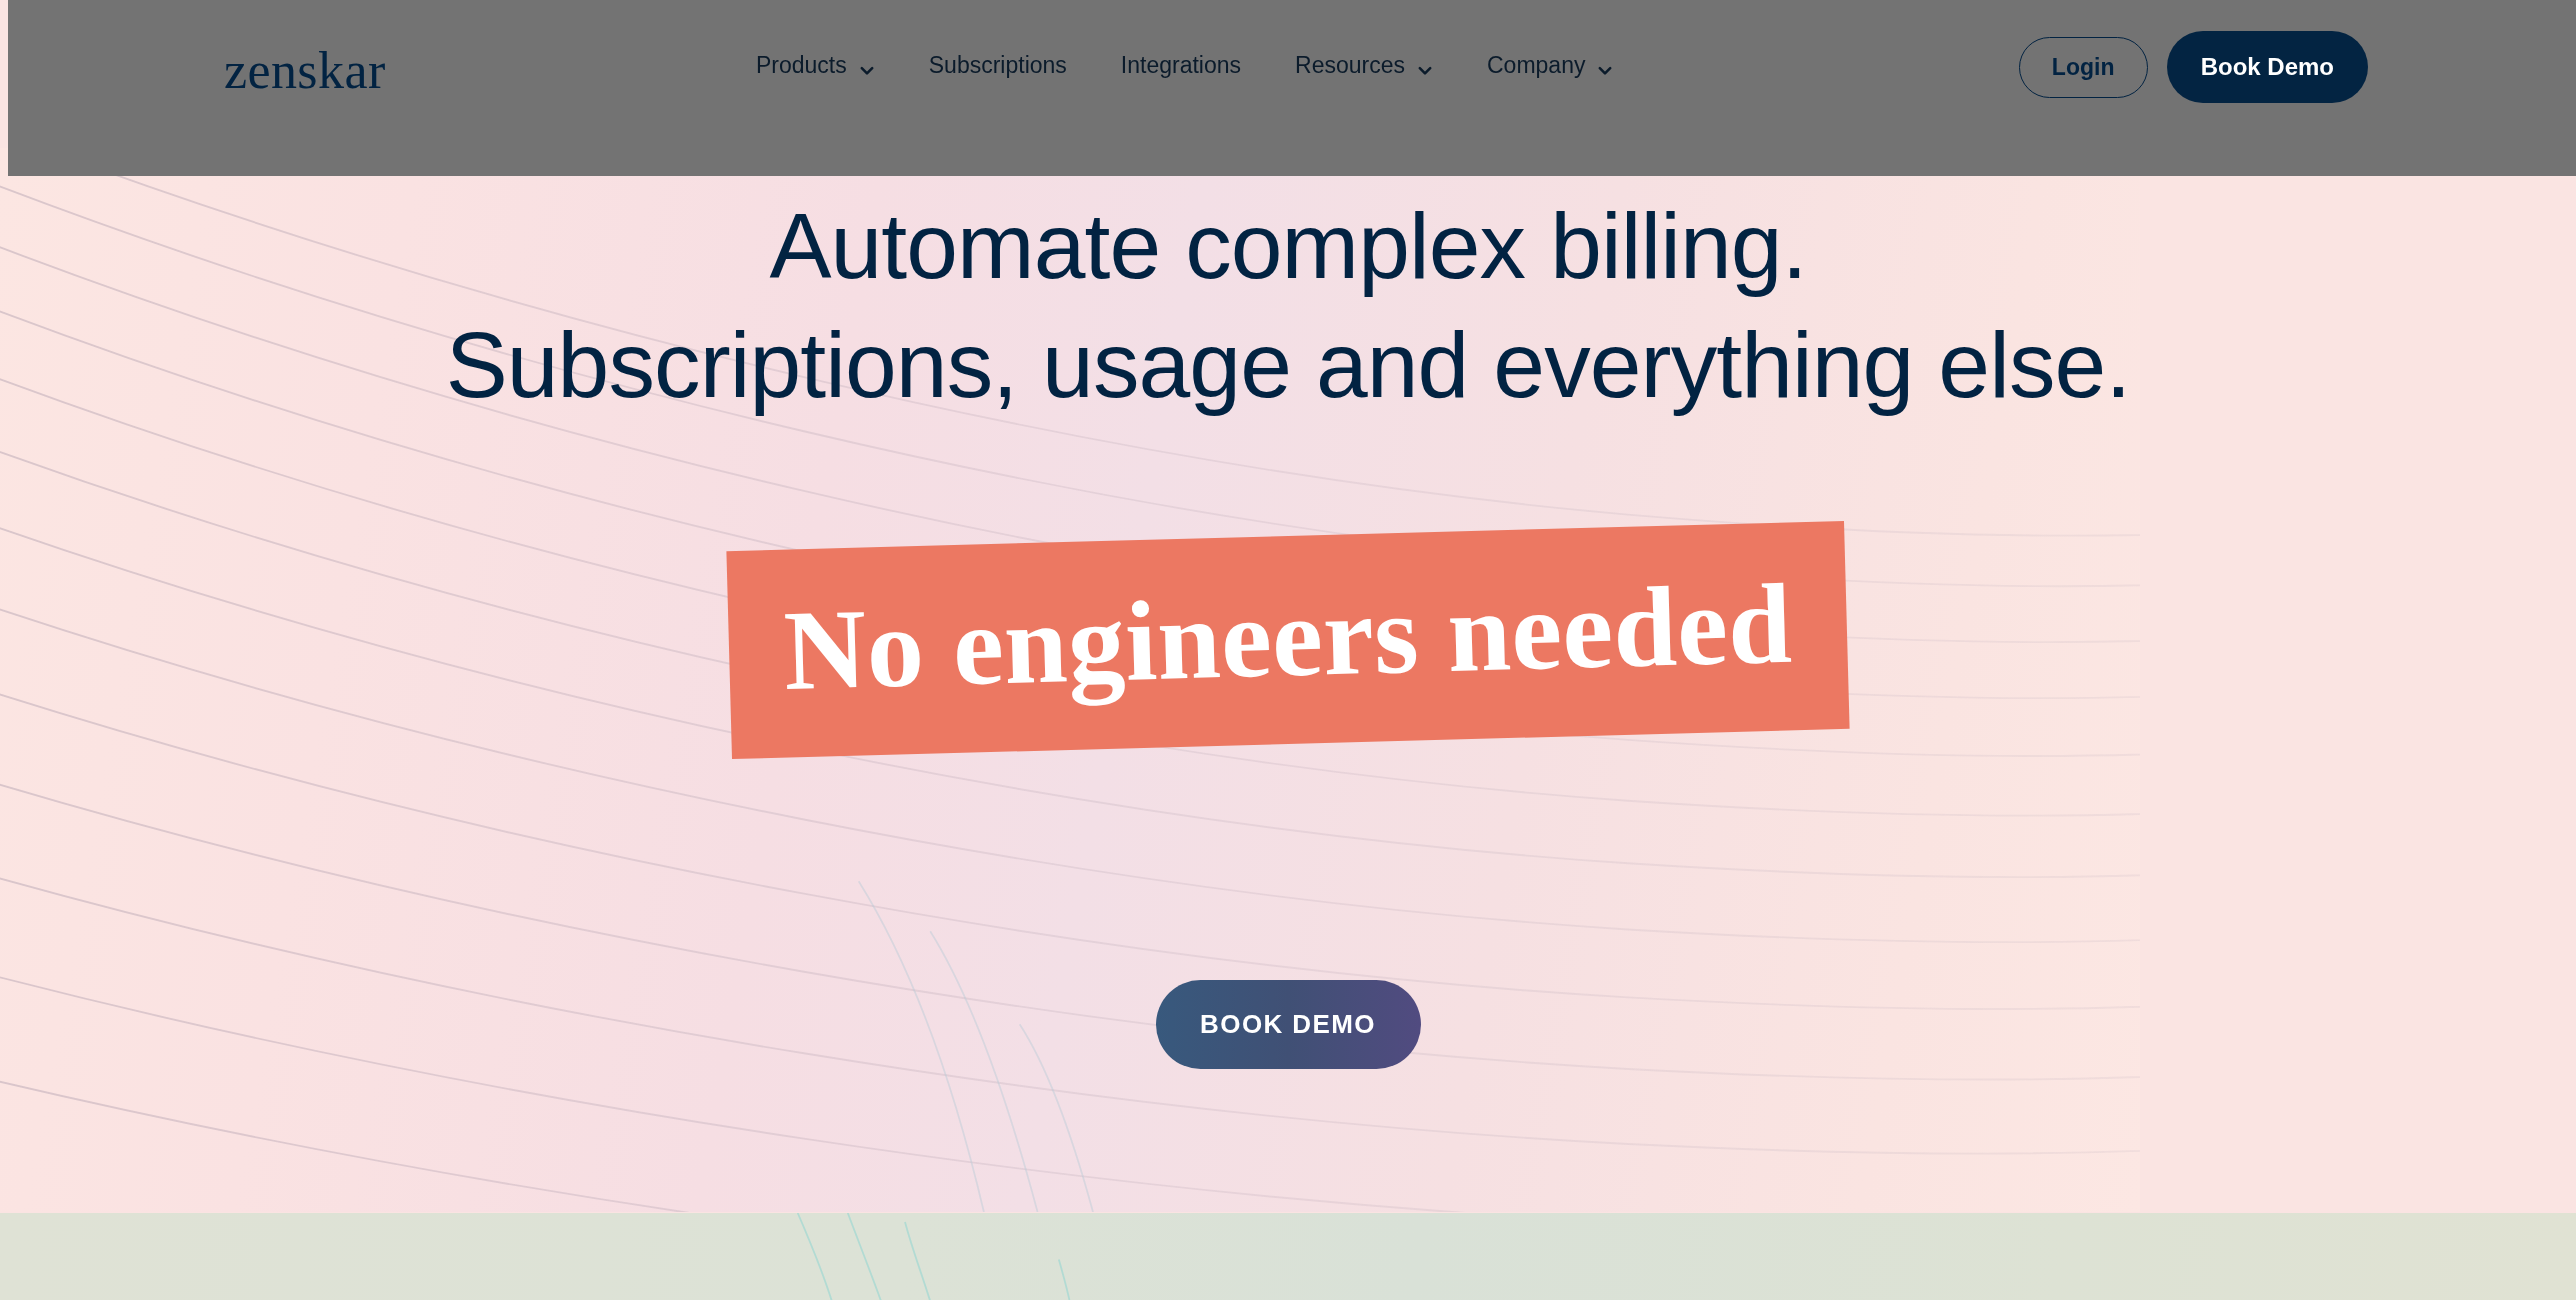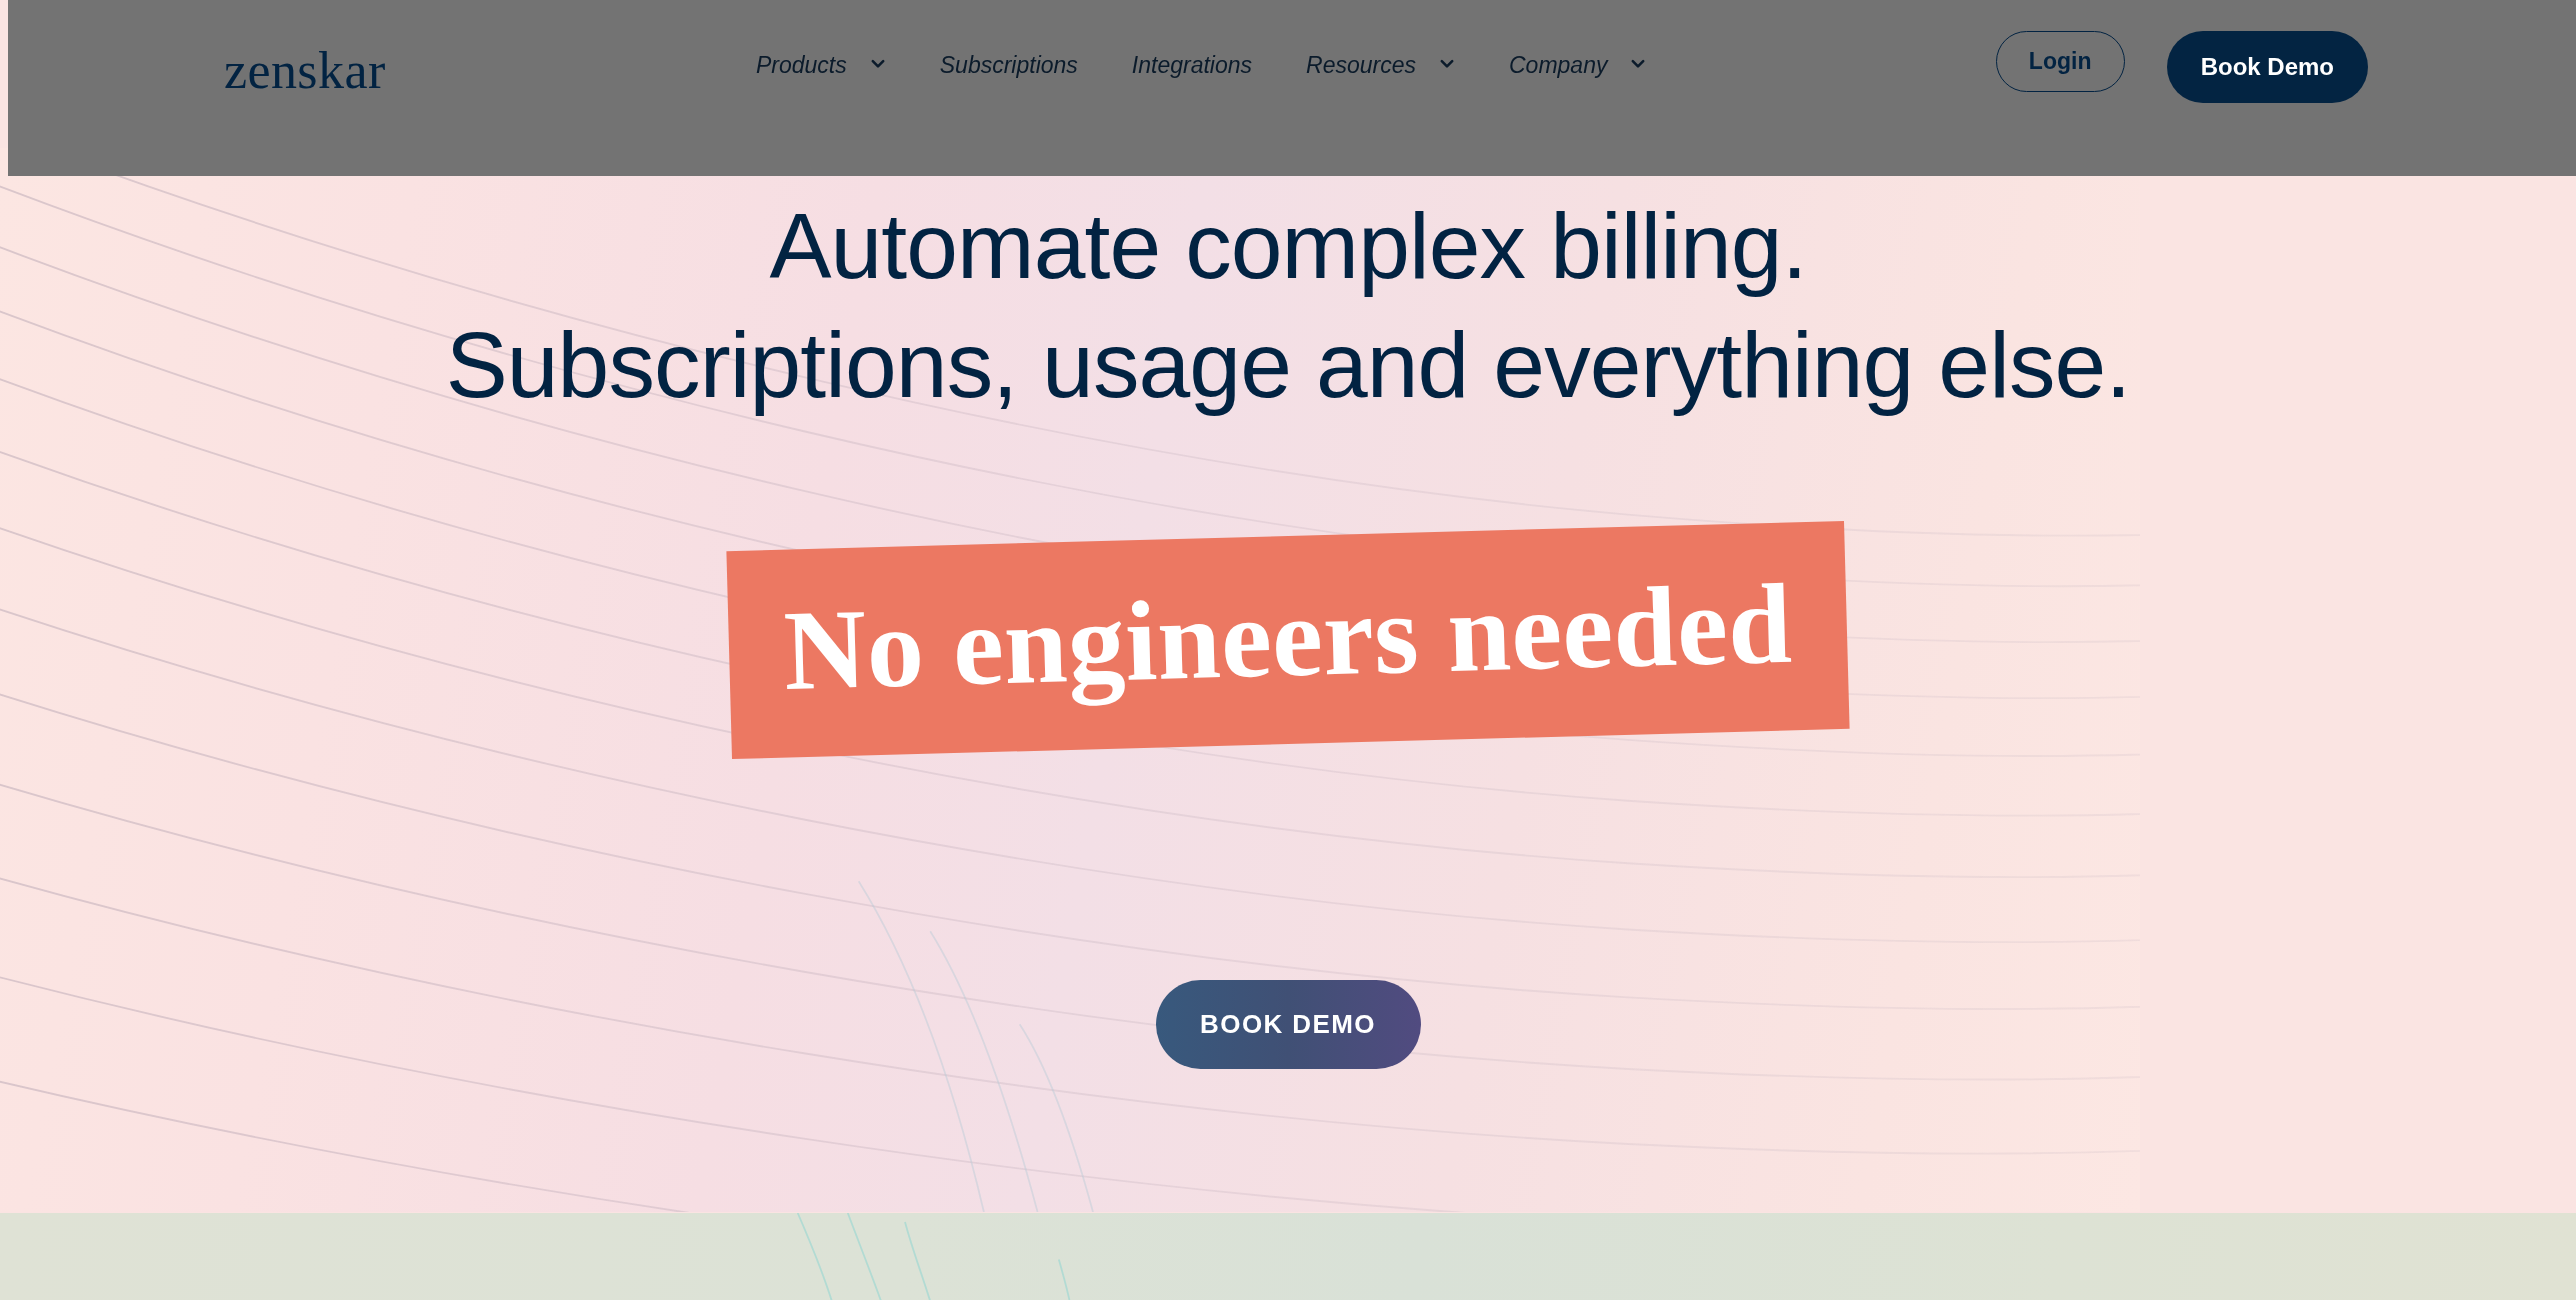--- a/index.html
+++ b/index.html
@@ -33,41 +33,40 @@
     line-height:1;
     cursor:pointer;
     user-select:none;
   }
   .nav {
     position:absolute; left:721px; top:54px;
     display:flex; align-items:center;
     gap:0px;
   }
   .nav-item {
-    display:flex; align-items:flex-start; gap:23px;
+    display:flex; align-items:flex-end; gap:12px;
     padding:0 27px;
     font-size:23px;
     font-weight:400;
     color:#0B1B2B;
     cursor:pointer;
     white-space:nowrap;
     line-height:1;
-    font-style:italic;
   }
   .chev {
     display:inline-block;
     width:16px; height:16px;
     position:relative;
     top:1.8px;
   }
   .chev svg { display:block; }
 
   .header-actions {
     position:absolute; right:216px; top:31px;
-    display:flex; gap:42px;
+    display:flex; align-items:center; gap:19px;
   }
   .btn-login {
     height:61px; min-width:129px;
     padding:0 30px;
     border:1.8px solid #022342;
     border-radius:36px;
     background:transparent;
     color:#022342;
     font-size:23px;
     font-weight:600;

